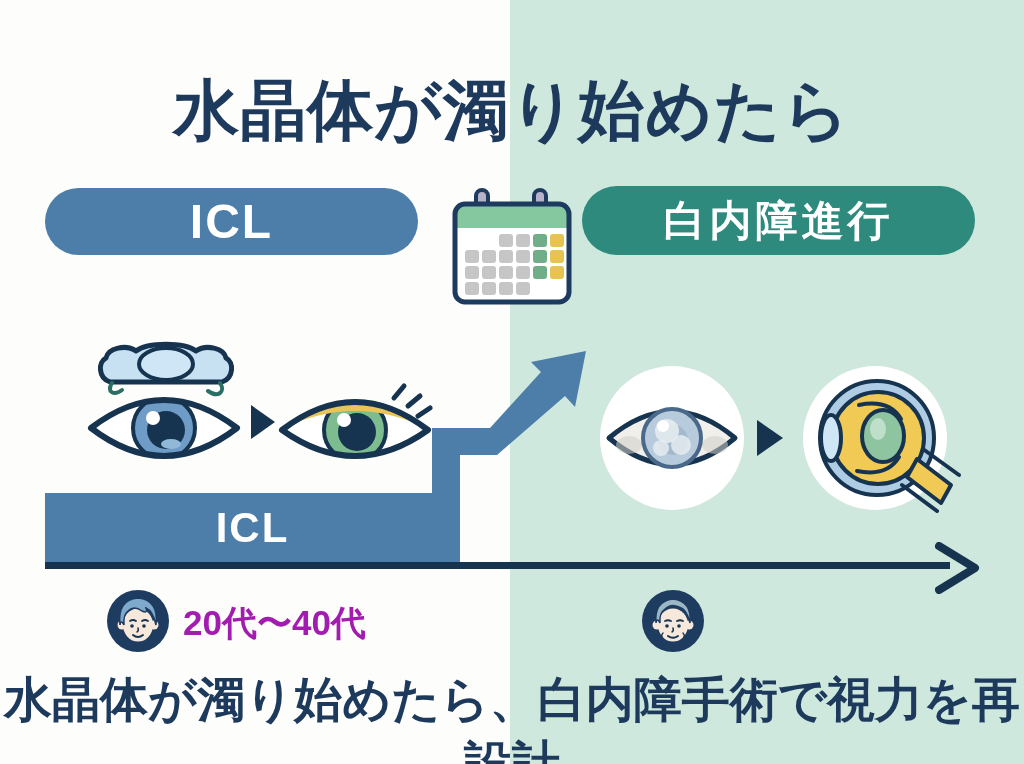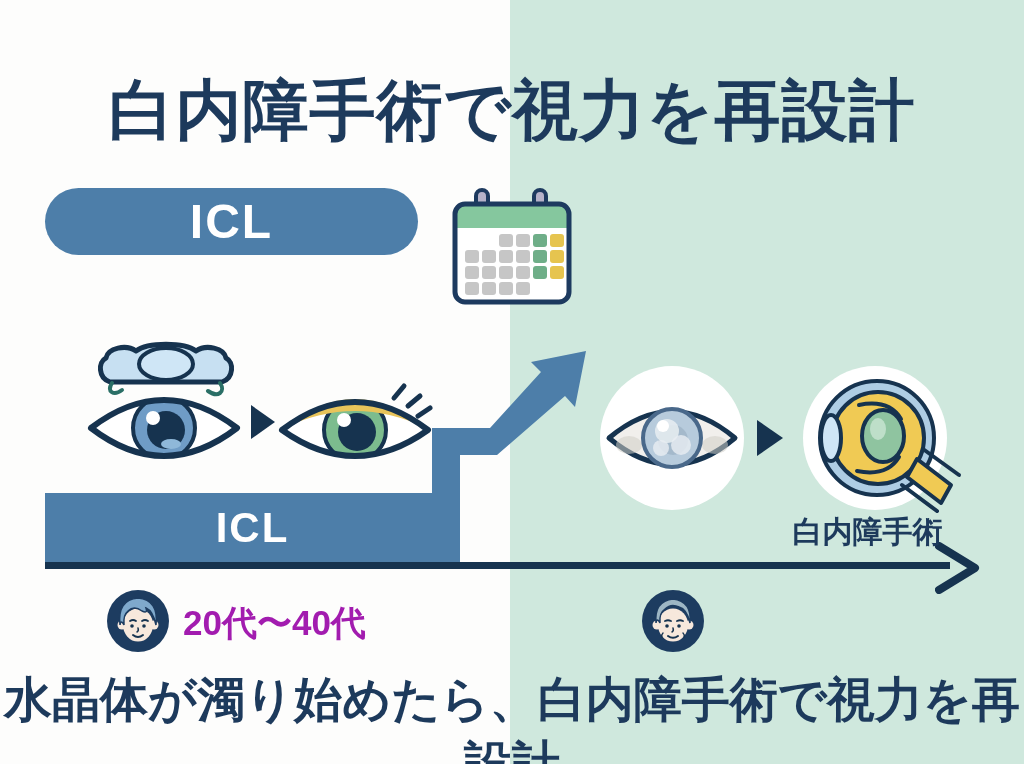--- a/index.html
+++ b/index.html
@@ -37,21 +37,21 @@
   svg{display:block;}
   .icon-layer{z-index:2;}
 </style>
 </head>
 <body>
 
 <div class="stage">
 
   <div class="green-panel abs"></div>
 
-  <div class="abs page-title">白内障手術で視力を再設計</div>
+  <div class="abs page-title">水晶体が濁り始めたら</div>
 
   <div class="abs pill pill-icl">
     <span>ICL</span>
   </div>
 
   <svg class="abs icon-layer" style="left:450px;top:186px" width="124" height="122" viewBox="0 0 124 122">
     <rect x="26" y="4" width="12" height="26" rx="6" fill="#b6b2c9" stroke="#1d3a5f" stroke-width="4"></rect>
     <rect x="84" y="4" width="12" height="26" rx="6" fill="#b6b2c9" stroke="#1d3a5f" stroke-width="4"></rect>
     <rect x="5" y="18" width="114" height="98" rx="10" fill="#ffffff"></rect>
     <path d="M5,42 v-14 a10,10 0 0 1 10,-10 h94 a10,10 0 0 1 10,10 v14 z" fill="#85c79e"></path>
@@ -73,20 +73,23 @@
       <rect x="66" y="80" width="14" height="13" rx="3" fill="#c6c6c6"></rect>
       <rect x="83" y="80" width="14" height="13" rx="3" fill="#6fae88"></rect>
       <rect x="100" y="80" width="14" height="13" rx="3" fill="#e6c44f"></rect>
       <rect x="15" y="96" width="14" height="13" rx="3" fill="#c6c6c6"></rect>
       <rect x="32" y="96" width="14" height="13" rx="3" fill="#c6c6c6"></rect>
       <rect x="49" y="96" width="14" height="13" rx="3" fill="#c6c6c6"></rect>
       <rect x="66" y="96" width="14" height="13" rx="3" fill="#c6c6c6"></rect>
     </g>
   </svg>
 
+  <div class="abs pill pill-teal">
+    <span>白内障進行</span>
+  </div>
 
   <svg class="abs icon-layer" style="left:96px;top:340px" width="140" height="58" viewBox="0 0 140 58">
     <path d="M10,18 C2,22 2,38 14,42 L126,42 C138,38 138,22 130,18 C128,8 110,4 100,11 C88,2 52,2 40,11 C30,4 12,8 10,18 Z" fill="#c7e0f2" stroke="#16334f" stroke-width="5" stroke-linejoin="round"></path>
     <ellipse cx="70" cy="24" rx="27" ry="16" fill="#cfe6f6" stroke="#16334f" stroke-width="4"></ellipse>
     <path d="M16,43 C10,52 18,56 26,50" fill="none" stroke="#2a6f66" stroke-width="4" stroke-linecap="round"></path>
     <path d="M124,43 C130,52 122,58 112,51" fill="none" stroke="#2a6f66" stroke-width="4" stroke-linecap="round"></path>
   </svg>
 
   <svg class="abs icon-layer" style="left:86px;top:388px" width="156" height="80" viewBox="0 0 156 80">
     <defs>
@@ -162,21 +165,20 @@
     </g>
   </svg>
 
   <div class="abs icl-bar">
     <span>ICL</span>
   </div>
   <div class="abs axis-line"></div>
   <svg class="abs icon-layer" style="left:935px;top:542px" width="48" height="52" viewBox="0 0 48 52">
     <path d="M4,4 L40,26 L4,48" fill="none" stroke="#16334f" stroke-width="8" stroke-linecap="round" stroke-linejoin="round"></path>
   </svg>
-  <div class="abs surgery-label">白内障手術</div>
 
   <svg class="abs icon-layer" style="left:104px;top:587px" width="68" height="68" viewBox="0 0 68 68">
     <circle cx="34" cy="34" r="31" fill="#1d3c60"></circle>
     <circle cx="18" cy="38" r="4.5" fill="#f7e8dc"></circle>
     <circle cx="50" cy="38" r="4.5" fill="#f7e8dc"></circle>
     <ellipse cx="34" cy="38" rx="15" ry="16.5" fill="#f7e8dc"></ellipse>
     <path d="M16,38 Q13,13 34,11 Q55,13 52,38 Q49,24 42,21 Q44,27 38,24 Q30,18 24,24 Q19,28 20,38 Q17,32 16,38 Z" fill="#7fa9cc" stroke="#1d3c60" stroke-width="1.5"></path>
     <path d="M26,34 Q29,32 32,34" fill="none" stroke="#16334f" stroke-width="1.8" stroke-linecap="round"></path>
     <path d="M38,34 Q41,32 44,34" fill="none" stroke="#16334f" stroke-width="1.8" stroke-linecap="round"></path>
     <circle cx="28" cy="39" r="1.8" fill="#16334f"></circle>

